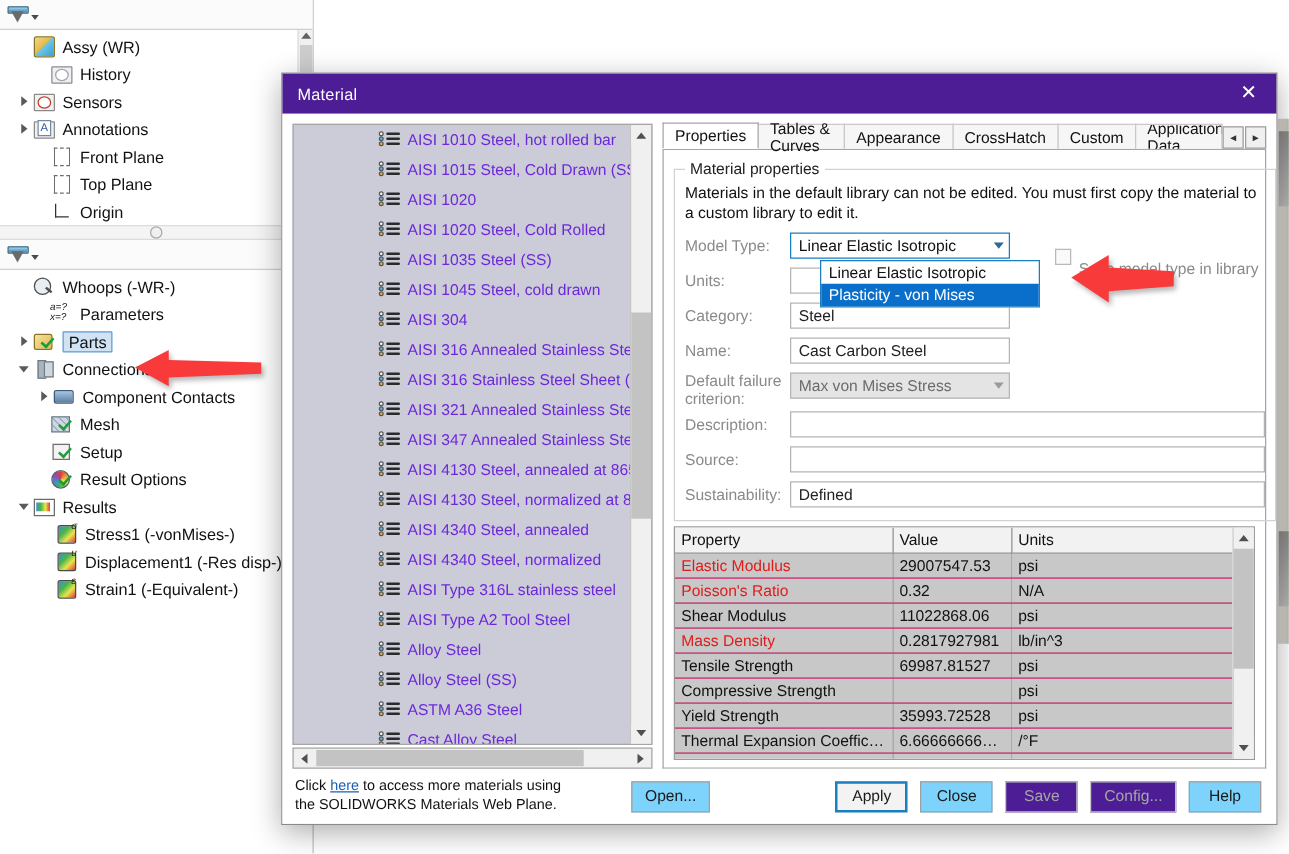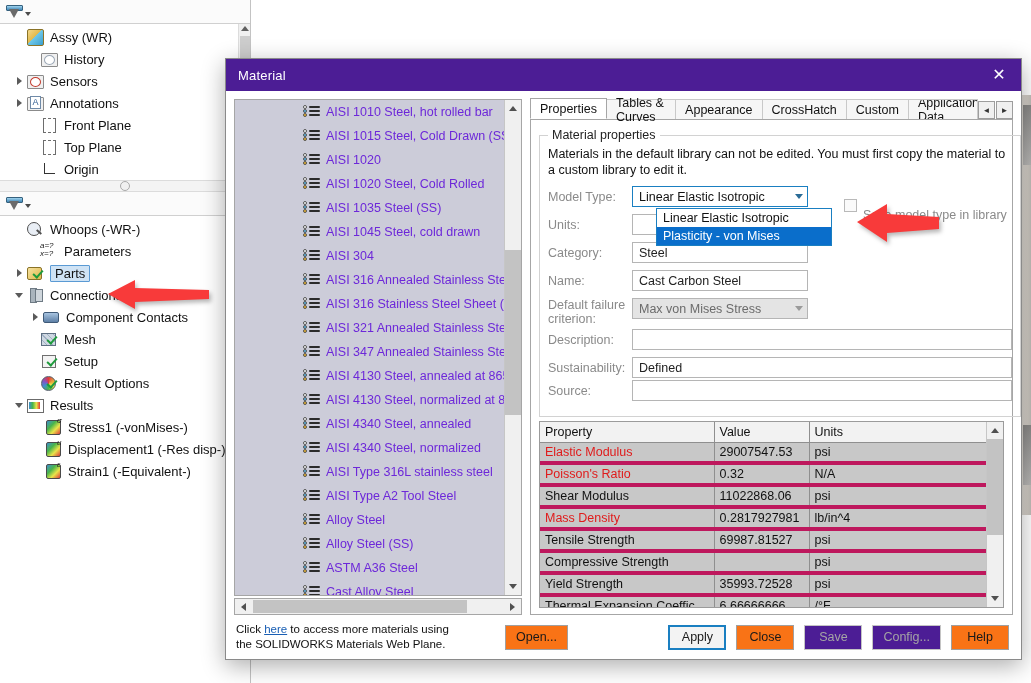--- a/index.html
+++ b/index.html
@@ -282,38 +282,38 @@
     display:flex; overflow:hidden; background:#ffffff;
   }
   .prop-table { flex:1; min-width:0; }
   table.pt { width:100%; border-collapse:collapse; font-size:12.5px; table-layout:fixed; }
   table.pt th {
     text-align:left; font-weight:normal; background:#f2f2f2; color:#111;
     border-right:1px solid #8f8f8f; border-bottom:1px solid #8f8f8f;
     padding:3px 5px; height:20px;
   }
   table.pt td {
-    border-right:1px solid #8f8f8f; border-bottom:4px solid #be185d;
+    border-right:1px solid #8f8f8f; border-bottom:1px solid #be185d;
     padding:2px 5px; height:20px; background:#c8c8c8; color:#111;
     overflow:hidden; white-space:nowrap; text-overflow:ellipsis;
   }
   table.pt td.req { color:#e01b1b; }
   .pt-vscroll { width:17px; flex:0 0 17px; background:#f0f0f0; border-left:1px solid #c6c6c6; position:relative; }
   .pt-thumb { position:absolute; left:0; top:17px; width:17px; height:96px; background:#c3c3c3; }
 
   
   .dialog-footer {
     flex:0 0 44px; display:flex; align-items:center; padding:0 12px 0 10px;
     background:#ffffff; gap:10px;
   }
   .portal-note { font-size:11.5px; color:#111; line-height:15px; width:255px; }
   .portal-note a { color:#1a5fb4; text-decoration:underline; }
   .btn {
     min-width:58px; height:25px; padding:0 10px;
-    border:1px solid #a0a0a0; background:#f97316; color:#1a1a1a;
+    border:1px solid #a0a0a0; background:#7dd3fc; color:#1a1a1a;
     font-size:12.5px; display:flex; align-items:center; justify-content:center;
   }
   .btn.primary { border:2px solid #1a7fc1; background:#f3f3f3; }
   .btn.disabled { color:#a5a5a5; background:#4c1d95; border-color:#c4c4c4; }
   .btn.open { min-width:56px; margin-left:4px; }
   .footer-spacer { flex:1; }
 
   
   .red-arrow { position:absolute; z-index:60; }
   .red-arrow svg { display:block; filter:drop-shadow(2px 3px 2px rgba(0,0,0,.28)); }
@@ -849,31 +849,31 @@
             </div>
           </div>
 
           <div class="frow" style="margin-top:-4px">
             <div class="flabel">Description:</div>
             <div class="finput wide">
               <span></span>
             </div>
           </div>
 
+          <div class="frow">
+            <div class="flabel">Source:</div>
+            <div class="finput wide">
+              <span></span>
+            </div>
+          </div>
+
           <div class="frow" style="margin-bottom:2px">
             <div class="flabel">Sustainability:</div>
             <div class="finput wide">
               <span>Defined</span>
-            </div>
-          </div>
-
-          <div class="frow">
-            <div class="flabel">Source:</div>
-            <div class="finput wide">
-              <span></span>
             </div>
           </div>
         </fieldset>
 
         <div class="prop-table-wrap">
           <div class="prop-table">
             <table class="pt">
               <colgroup>
                   <col style="width:174px">
                   <col style="width:95px">
@@ -898,21 +898,21 @@
                   <td style="border-right:none">N/A</td>
                 </tr>
                 <tr>
                   <td>Shear Modulus</td>
                   <td>11022868.06</td>
                   <td style="border-right:none">psi</td>
                 </tr>
                 <tr>
                   <td class="req">Mass Density</td>
                   <td>0.2817927981</td>
-                  <td style="border-right:none">lb/in^4</td>
+                  <td style="border-right:none">lb/in^3</td>
                 </tr>
                 <tr>
                   <td>Tensile Strength</td>
                   <td>69987.81527</td>
                   <td style="border-right:none">psi</td>
                 </tr>
                 <tr>
                   <td>Compressive Strength</td>
                   <td></td>
                   <td style="border-right:none">psi</td>

